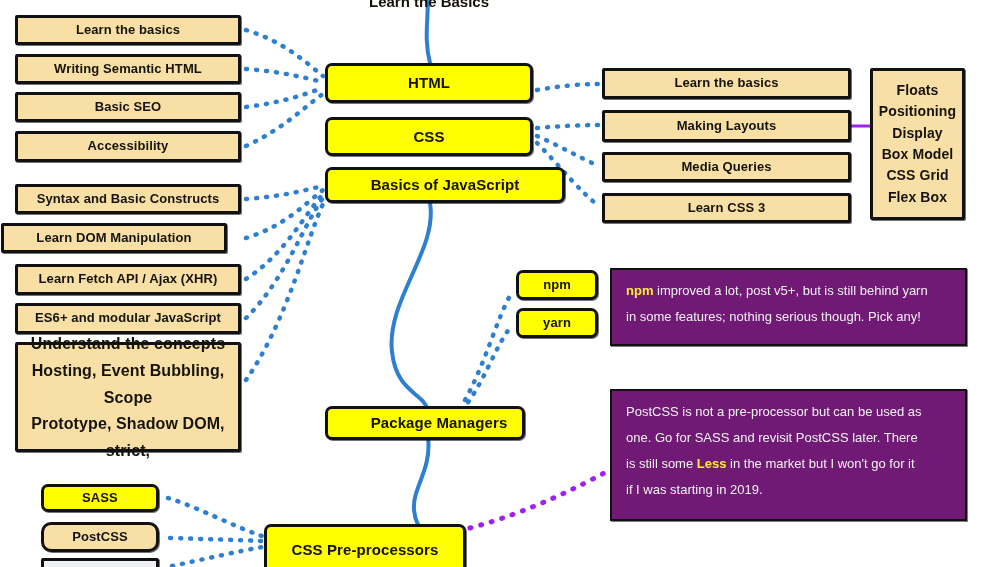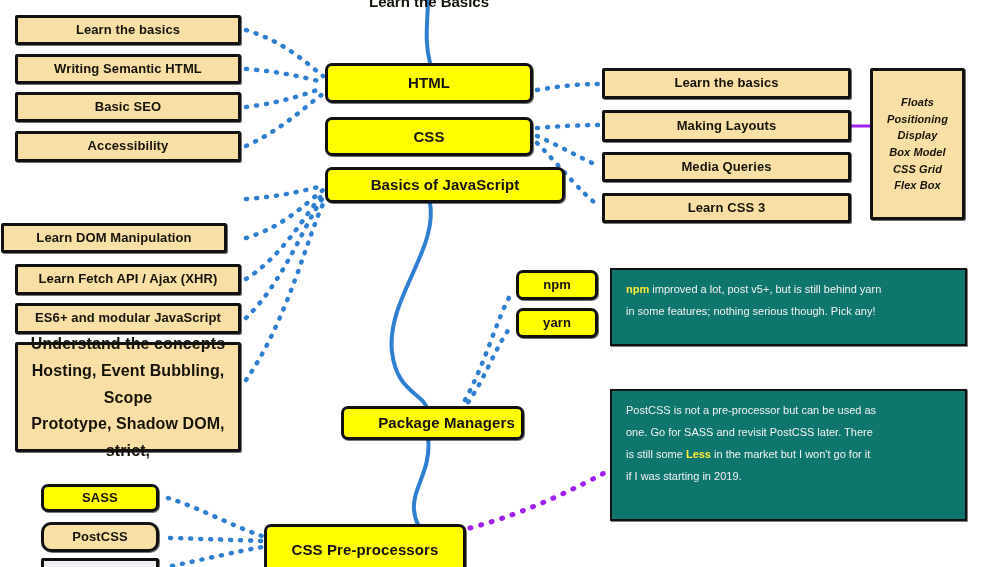--- a/index.html
+++ b/index.html
@@ -55,35 +55,34 @@
     padding: 6px 8px 4px;
     font-size: 16px;
     font-weight: 600;
     line-height: 1.68;
   }
   .multiline span { display: block; }
 
   .stacklist {
     display: block;
     padding: 6px 6px;
-    font-size: 11px;
+    font-size: 14px;
     font-weight: 600;
     line-height: 1.52;
     width: 100%;
-    font-style: italic;
   }
   .stacklist span { display: block; text-align: center; }
 
   .tooltip {
     position: absolute;
     box-sizing: border-box;
-    background: #0f766e;
+    background: #701a75;
     border: 2px solid #111111;
     color: #f2f2f2;
-    font-size: 11px;
+    font-size: 13px;
     font-weight: 500;
     line-height: 2.0;
     padding: 8px 14px;
     box-shadow: 1px 1px 0 rgba(0,0,0,.5);
   }
   .tooltip .hl { color: #ffeb3b; font-weight: 700; }
 
   .title {
     position: absolute;
     font-size: 15px;
@@ -145,40 +144,43 @@
 
   <div class="node yel main" style="left:325px; top:63px; width:208px; height:40px;">
     <span>HTML</span>
   </div>
   <div class="node yel main" style="left:325px; top:117px; width:208px; height:39px;">
     <span>CSS</span>
   </div>
   <div class="node yel main" style="left:325px; top:167px; width:240px; height:36px;">
     <span>Basics of JavaScript</span>
   </div>
-  <div class="node yel main" style="left:341px; top:406px; width:183px; height:34px;padding-left:28px;">
+  <div class="node yel main" style="left:325px; top:406px; width:200px; height:34px;padding-left:28px;">
     <span>Package Managers</span>
   </div>
   <div class="node yel main" style="left:264px; top:524px; width:202px; height:51px;">
     <span>CSS Pre-processors</span>
   </div>
 
   <div class="node tan sub" style="left:15px; top:15px; width:226px; height:30px;">
     <span>Learn the basics</span>
   </div>
   <div class="node tan sub" style="left:15px; top:54px; width:226px; height:30px;">
     <span>Writing Semantic HTML</span>
   </div>
   <div class="node tan sub" style="left:15px; top:92px; width:226px; height:30px;">
     <span>Basic SEO</span>
   </div>
   <div class="node tan sub" style="left:15px; top:131px; width:226px; height:31px;">
     <span>Accessibility</span>
   </div>
 
+  <div class="node tan sub" style="left:15px; top:184px; width:226px; height:30px;">
+    <span>Syntax and Basic Constructs</span>
+  </div>
   <div class="node tan sub" style="left:1px; top:223px; width:226px; height:30px;">
     <span>Learn DOM Manipulation</span>
   </div>
   <div class="node tan sub" style="left:15px; top:264px; width:226px; height:31px;">
     <span>Learn Fetch API / Ajax (XHR)</span>
   </div>
   <div class="node tan sub" style="left:15px; top:303px; width:226px; height:31px;">
     <span>ES6+ and modular JavaScript</span>
   </div>
 

